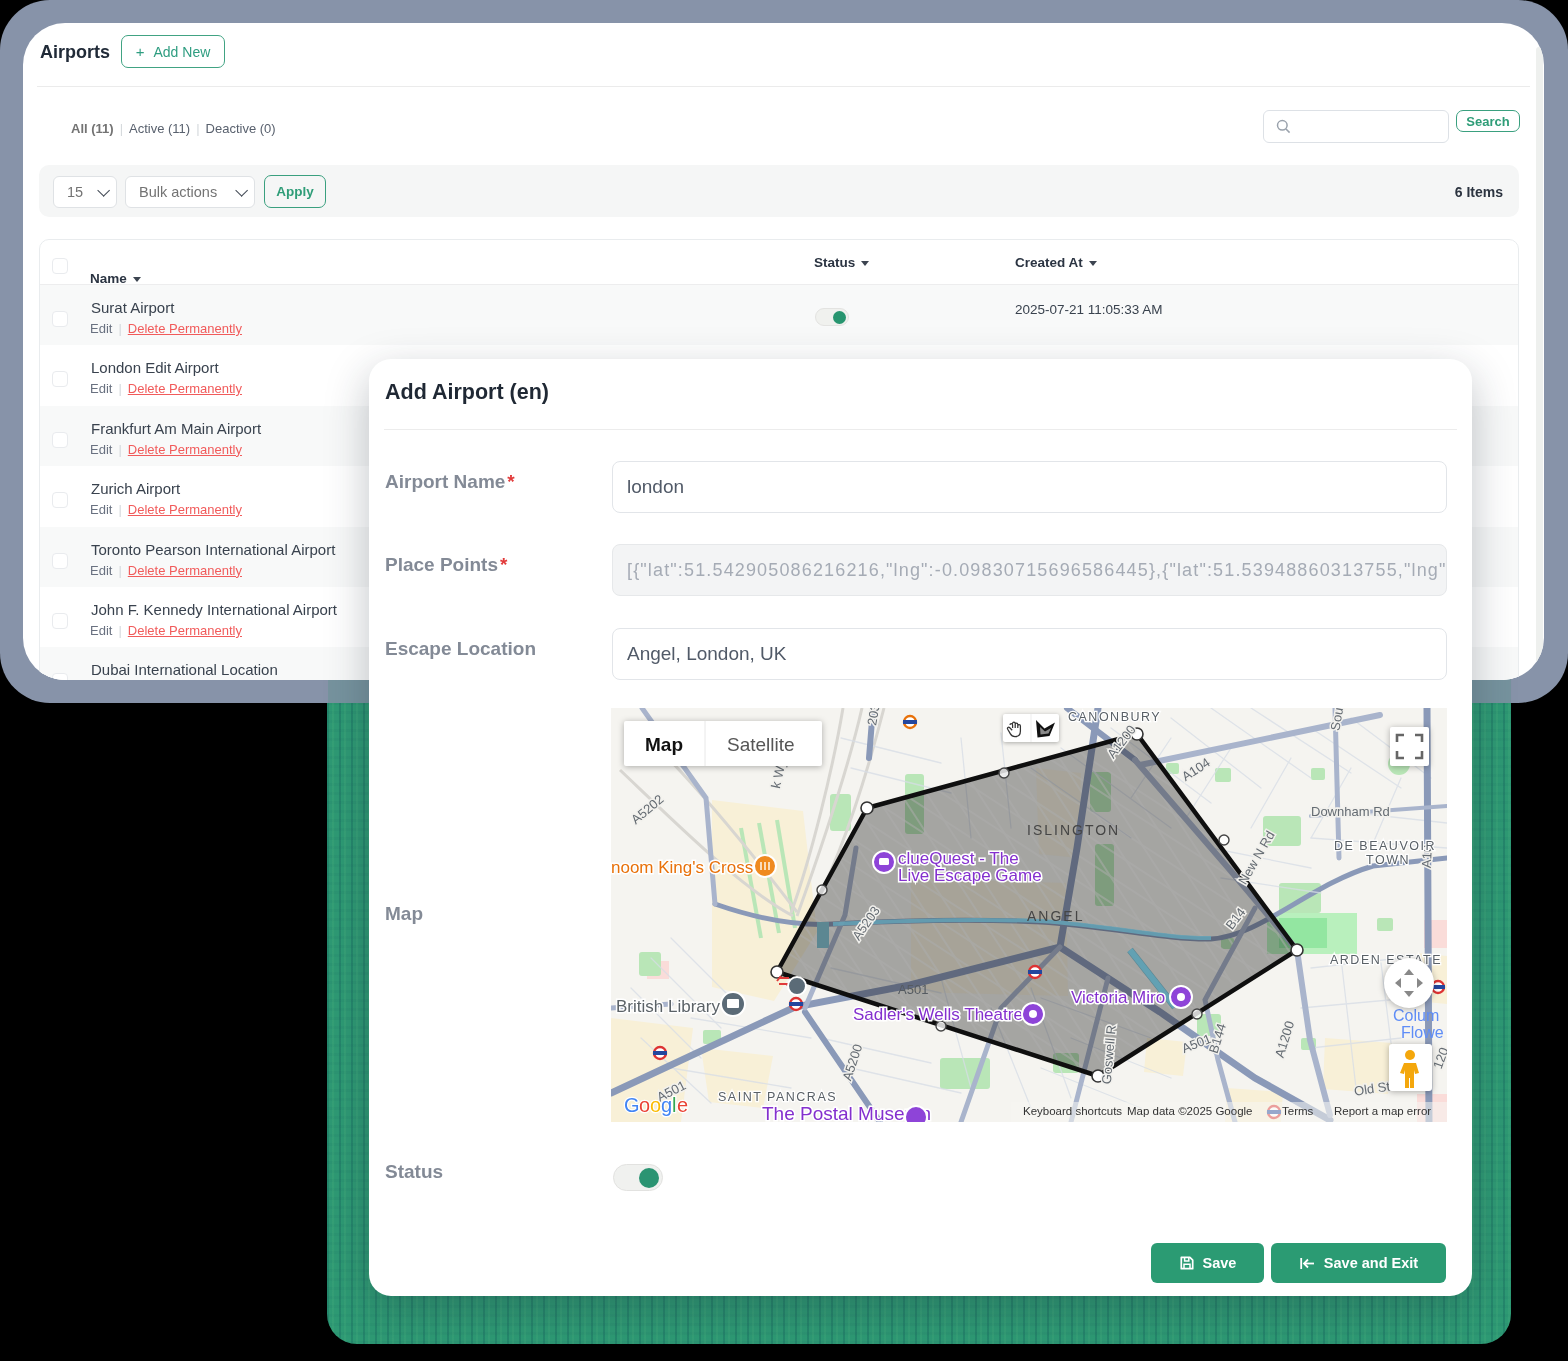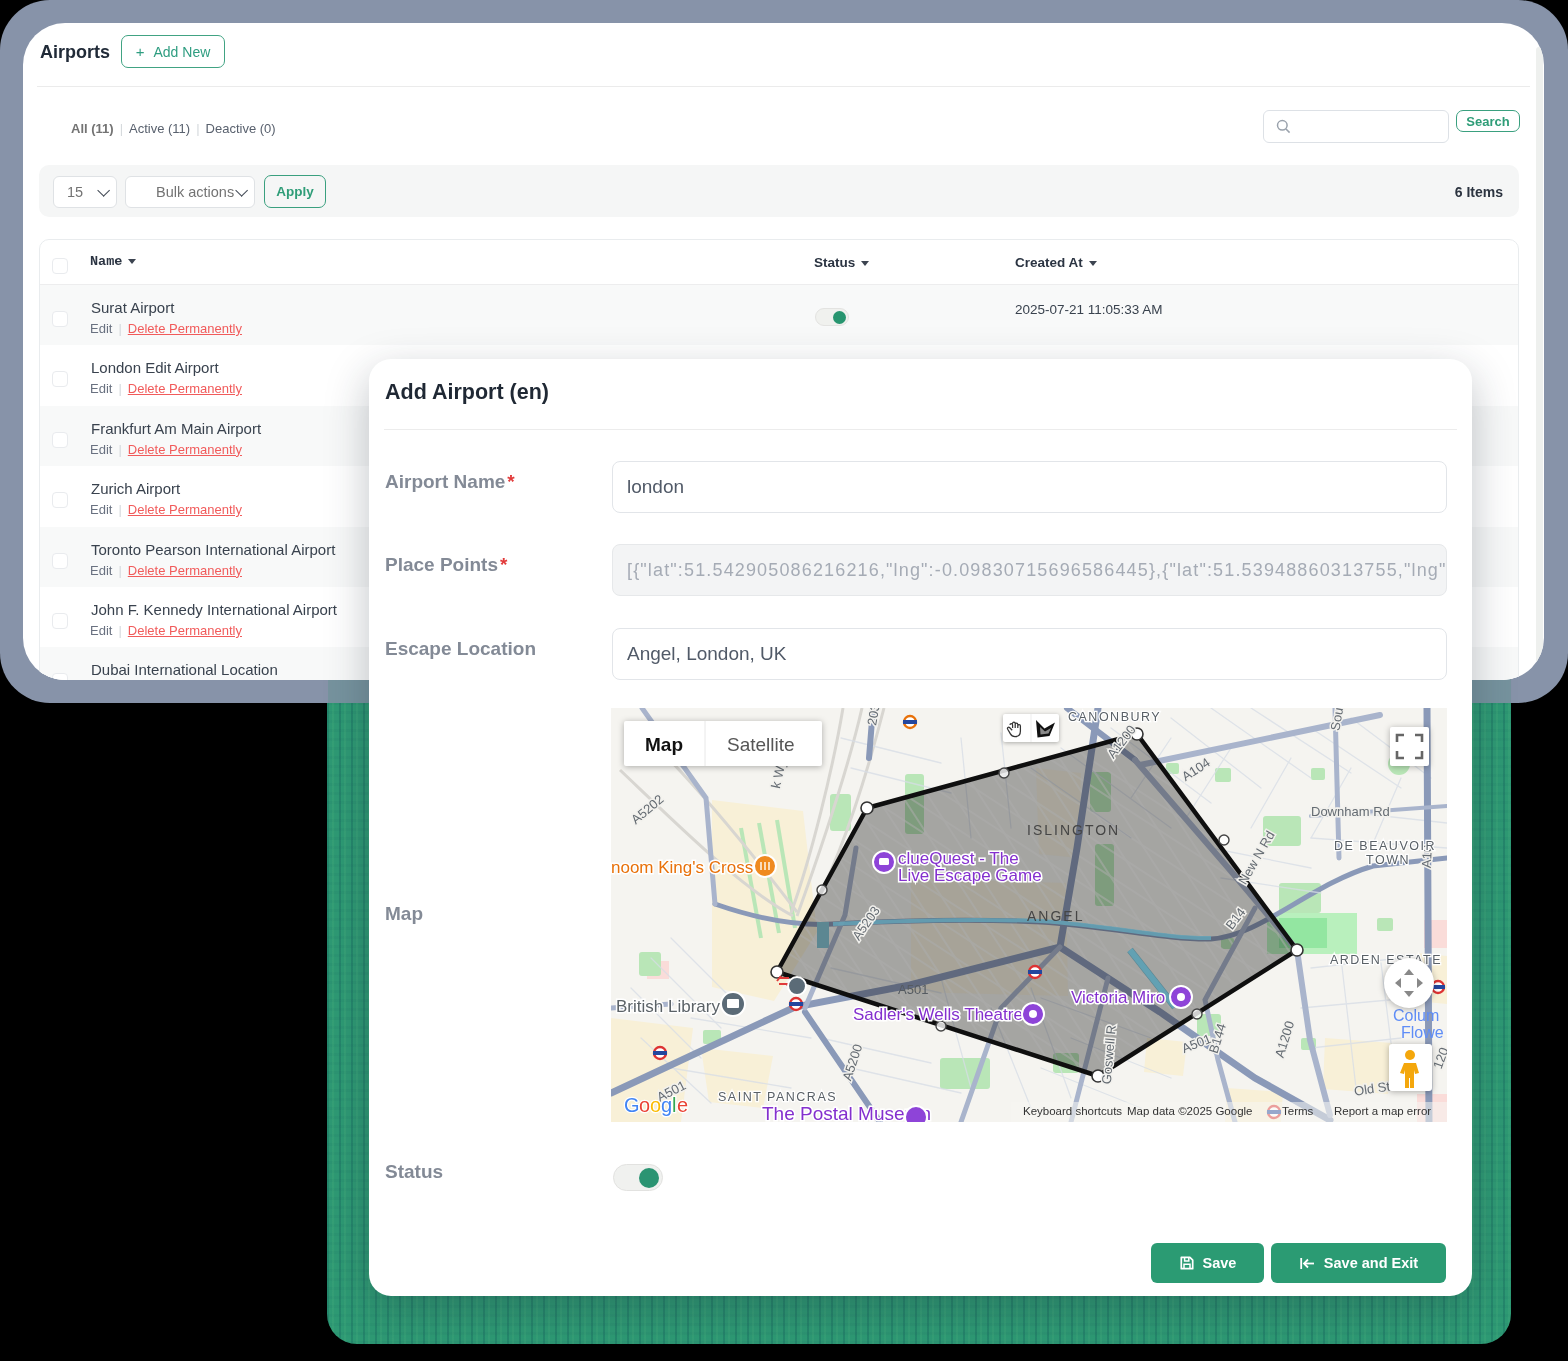--- a/index.html
+++ b/index.html
@@ -14,21 +14,21 @@
 .addnew{position:absolute;left:98px;top:12px;width:104px;height:33px;border:1.5px solid #41a383;border-radius:7px;color:#2e9d80;font-size:14px;font-weight:500;display:flex;align-items:center;justify-content:center;gap:9px;}
 .hdiv{position:absolute;left:14px;right:14px;top:63px;border-top:1px solid #ebebeb;}
 .tabs{position:absolute;left:14px;top:98px;font-size:13px;color:#59616e;}
 .tabs b{color:#737373;margin-left:34px;}
 .tabs .sep{color:#d5d9dd;padding:0 6px;}
 .searchbox{position:absolute;left:1240px;top:87px;width:186px;height:33px;border:1px solid #dde1e6;border-radius:6px;}
 .searchbtn{position:absolute;left:1433px;top:87px;width:64px;height:22px;border:1.5px solid #3aa07f;border-radius:7px;color:#2f9d78;font-size:13px;font-weight:600;display:flex;align-items:center;justify-content:center;}
 .toolbar{position:absolute;left:16px;top:142px;width:1480px;height:52px;background:#f5f6f6;border-radius:10px;}
 .sel{position:absolute;background:#fff;border:1px solid #dfe2e5;border-radius:6px;font-size:14.5px;color:#737373;display:flex;align-items:center;}
 .sel1{left:30px;top:153px;width:64px;height:32px;padding-left:13px;}
-.sel2{left:102px;top:153px;width:130px;height:32px;padding-left:30px;}
+.sel2{left:102px;top:153px;width:130px;height:32px;padding-left:13px;}
 .chev{margin-left:auto;margin-right:10px;width:9px;height:9px;border-right:1.8px solid #424a55;border-bottom:1.8px solid #424a55;transform:rotate(45deg) translateY(-3px);}
 .applybtn{position:absolute;left:241px;top:152px;width:62px;height:33px;border:1.5px solid #3aa07f;border-radius:7px;color:#2f9d78;font-size:13.5px;font-weight:bold;display:flex;align-items:center;justify-content:center;}
 .items{position:absolute;left:1380px;top:161px;width:100px;text-align:right;font-size:14px;font-weight:600;color:#2c3440;}
 .table{position:absolute;left:16px;top:216px;width:1480px;height:500px;background:#fff;border:1px solid #e9ecee;border-radius:10px;}
 .thead{position:absolute;left:0;top:0;width:100%;height:45px;border-bottom:1px solid #ededee;font-size:13.5px;font-weight:bold;color:#2b3442;}
 .caret{display:inline-block;width:0;height:0;border-left:4.5px solid transparent;border-right:4.5px solid transparent;border-top:5.5px solid #3c4450;margin-left:6px;vertical-align:middle;}
 .cb{position:absolute;width:16px;height:16px;border:1px solid #e9ebee;border-radius:4px;background:#fff;}
 .row{position:absolute;left:0;width:100%;height:60.4px;}
 .rowg{background:#f8f9f9;}
 .nm{position:absolute;left:51px;top:14px;font-size:15px;color:#39424e;}
@@ -75,21 +75,21 @@
   </div>
   <div class="searchbtn">Search</div>
   <div class="toolbar"></div>
   <div class="sel sel1">15<span class="chev"></span></div>
   <div class="sel sel2">Bulk actions<span class="chev"></span></div>
   <div class="applybtn">Apply</div>
   <div class="items">6 Items</div>
   <div class="table">
     <div class="thead">
       <div class="cb" style="left:12px;top:18px;"></div>
-      <span style="position:absolute;left:50px;top:14px;font-family:Liberation Mono, monospace;">Name<span class="caret"></span></span>
+      <span style="position:absolute;left:50px;top:31px;">Name<span class="caret"></span></span>
       <span style="position:absolute;left:774px;top:15px;">Status<span class="caret"></span></span>
       <span style="position:absolute;left:975px;top:15px;">Created At<span class="caret"></span></span>
     </div>
     <div class="row rowg" style="top:45px;">
       <div class="cb" style="left:12px;top:26px;"></div>
       <div class="nm">Surat Airport</div>
       <div class="ed">Edit<span class="sep">|</span><span class="del">Delete Permanently</span></div>
       <div class="tgl-s" style="left:775px;top:23px;">
           <div class="knob"></div>
         </div>

